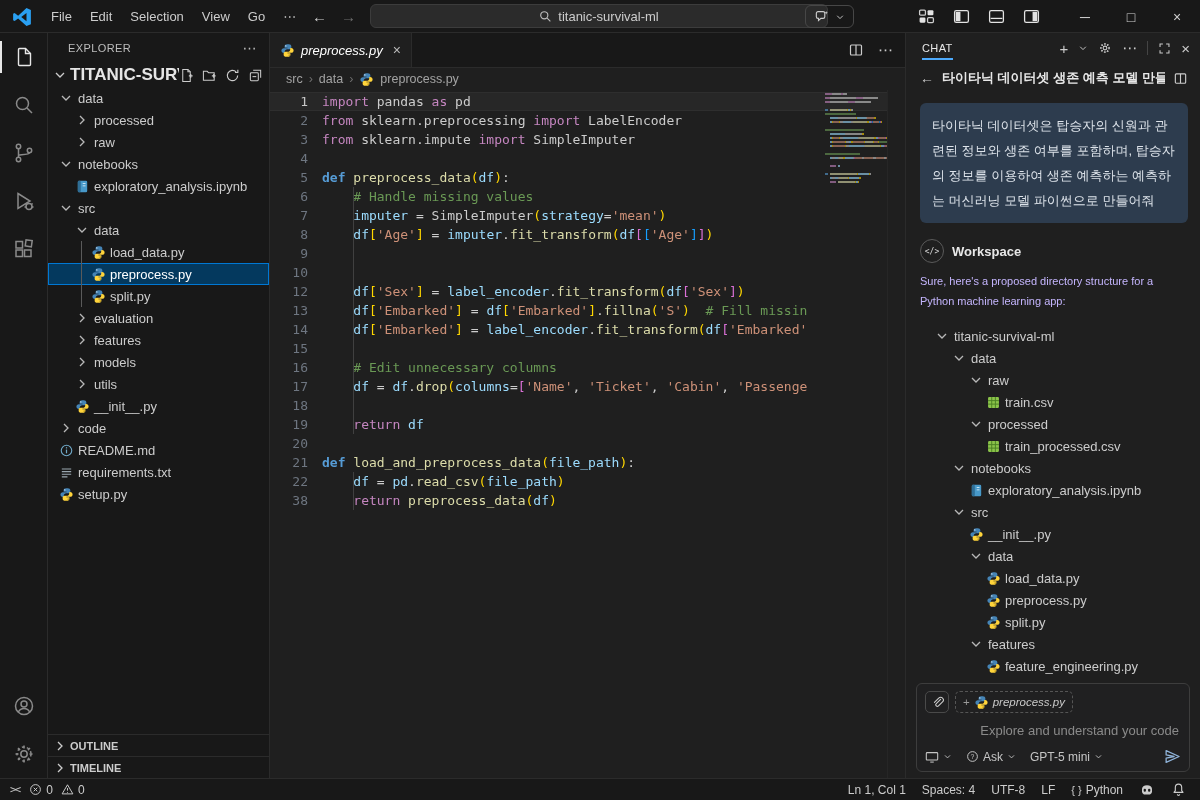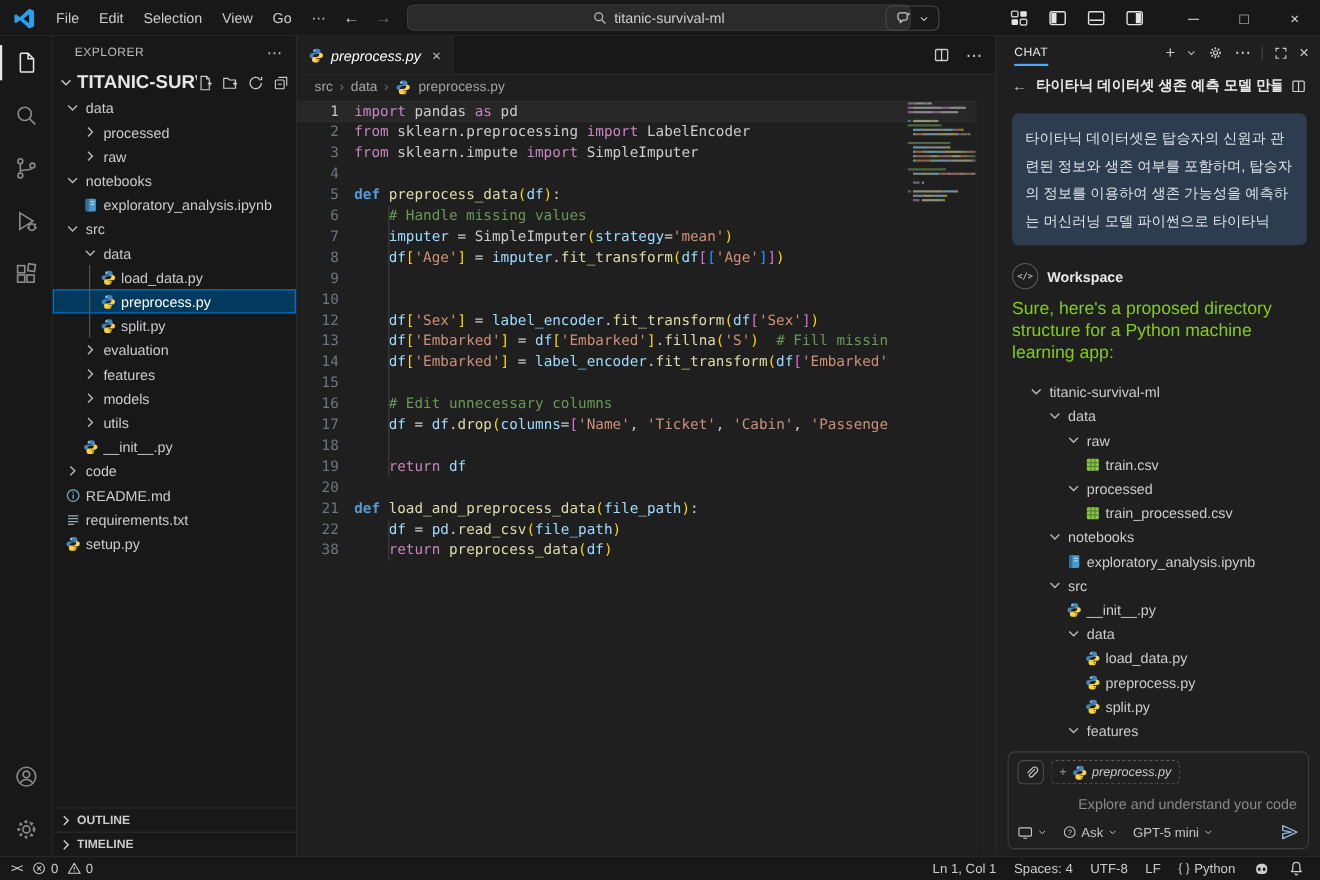--- a/index.html
+++ b/index.html
@@ -92,21 +92,21 @@
   .hdr-divider { width:1px; height:14px; background:#444444; }
   .session-row { height:30px; display:flex; align-items:center; gap:8px; padding:0 12px 0 14px; }
   .session-title { font-size:13px; font-weight:bold; color:#e8e8e8; flex:1; white-space:nowrap; overflow:hidden; }
   .chat-body { flex:1; overflow:hidden; padding:10px 12px 0 14px; }
   .user-bubble { background:#2d3c4e; border-radius:6px; padding:10px 12px; font-size:13px;
                  line-height:25px; color:#dde3ea; word-break:break-all; }
   .ws-row { display:flex; align-items:center; gap:8px; margin:16px 0 8px 0; }
   .ws-avatar { width:24px; height:24px; border-radius:50%; border:1px solid #5a5a5a; display:flex;
                align-items:center; justify-content:center; font-size:8px; color:#d7d7d7; font-family:"DejaVu Sans Mono",monospace; }
   .ws-name { font-size:13px; font-weight:bold; color:#e8e8e8; }
-  .ws-intro { font-size:16px; line-height:20px; color:#84cc16; margin-bottom:14px; }
+  .ws-intro { font-size:11px; line-height:20px; color:#c4b5fd; margin-bottom:14px; }
   .chat-tree .tree-row { height:22px; }
   .chat-input-wrap { padding:8px 10px 6px 10px; }
   .chat-input { border:1px solid #3d3d3d; border-radius:6px; background:#202021; padding:7px 8px 6px 8px; }
   .ci-top { display:flex; align-items:center; gap:6px; }
   .attach-btn { width:24px; height:22px; border:1px solid #4a4a4a; border-radius:5px;
                 display:flex; align-items:center; justify-content:center; }
   .ctx-chip { display:flex; align-items:center; gap:4px; border:1px dashed #555555; border-radius:5px;
               height:22px; padding:0 7px; font-size:11.5px; color:#c8c8c8; }
   .ctx-chip .chip-name { font-style:italic; }
   .ci-placeholder { font-size:13px; color:#8a8a8a; padding:10px 2px 10px 2px;text-align:right; }
@@ -743,21 +743,21 @@
       </div>
       <div class="session-row">
         <span style="font-size:14px;">←</span>
         <span class="session-title">타이타닉 데이터셋 생존 예측 모델 만들기</span>
         <svg width="15" height="15" viewBox="0 0 16 16" fill="none" stroke="#cccccc" stroke-width="1.2">
             <rect x="2.5" y="3" width="11" height="10" rx="1"></rect>
             <path d="M8 3v10"></path>
           </svg>
       </div>
       <div class="chat-body">
-        <div class="user-bubble">타이타닉 데이터셋은 탑승자의 신원과 관련된 정보와 생존 여부를 포함하며, 탑승자의 정보를 이용하여 생존 가능성을 예측하는 머신러닝 모델 파이썬으로 타이타닉</div>
+        <div class="user-bubble">타이타닉 데이터셋은 탑승자의 신원과 관련된 정보와 생존 여부를 포함하며, 탑승자의 정보를 이용하여 생존 예측하는 예측하는 머신러닝 모델 파이썬으로 만들어줘</div>
         <div class="ws-row">
           <span class="ws-avatar">&lt;/&gt;</span>
           <span class="ws-name">Workspace</span>
         </div>
         <div class="ws-intro">Sure, here's a proposed directory structure for a Python machine learning app:</div>
         <div class="tree chat-tree" id="chat-tree">
             <div class="tree-row" style="padding-left: 14px;">
               <span class="chev">
                 <svg width="16" height="16" viewBox="0 0 16 16">
                   <path d="M4 6l4 4 4-4" stroke="#b8b8b8" stroke-width="1.3" fill="none"></path>

